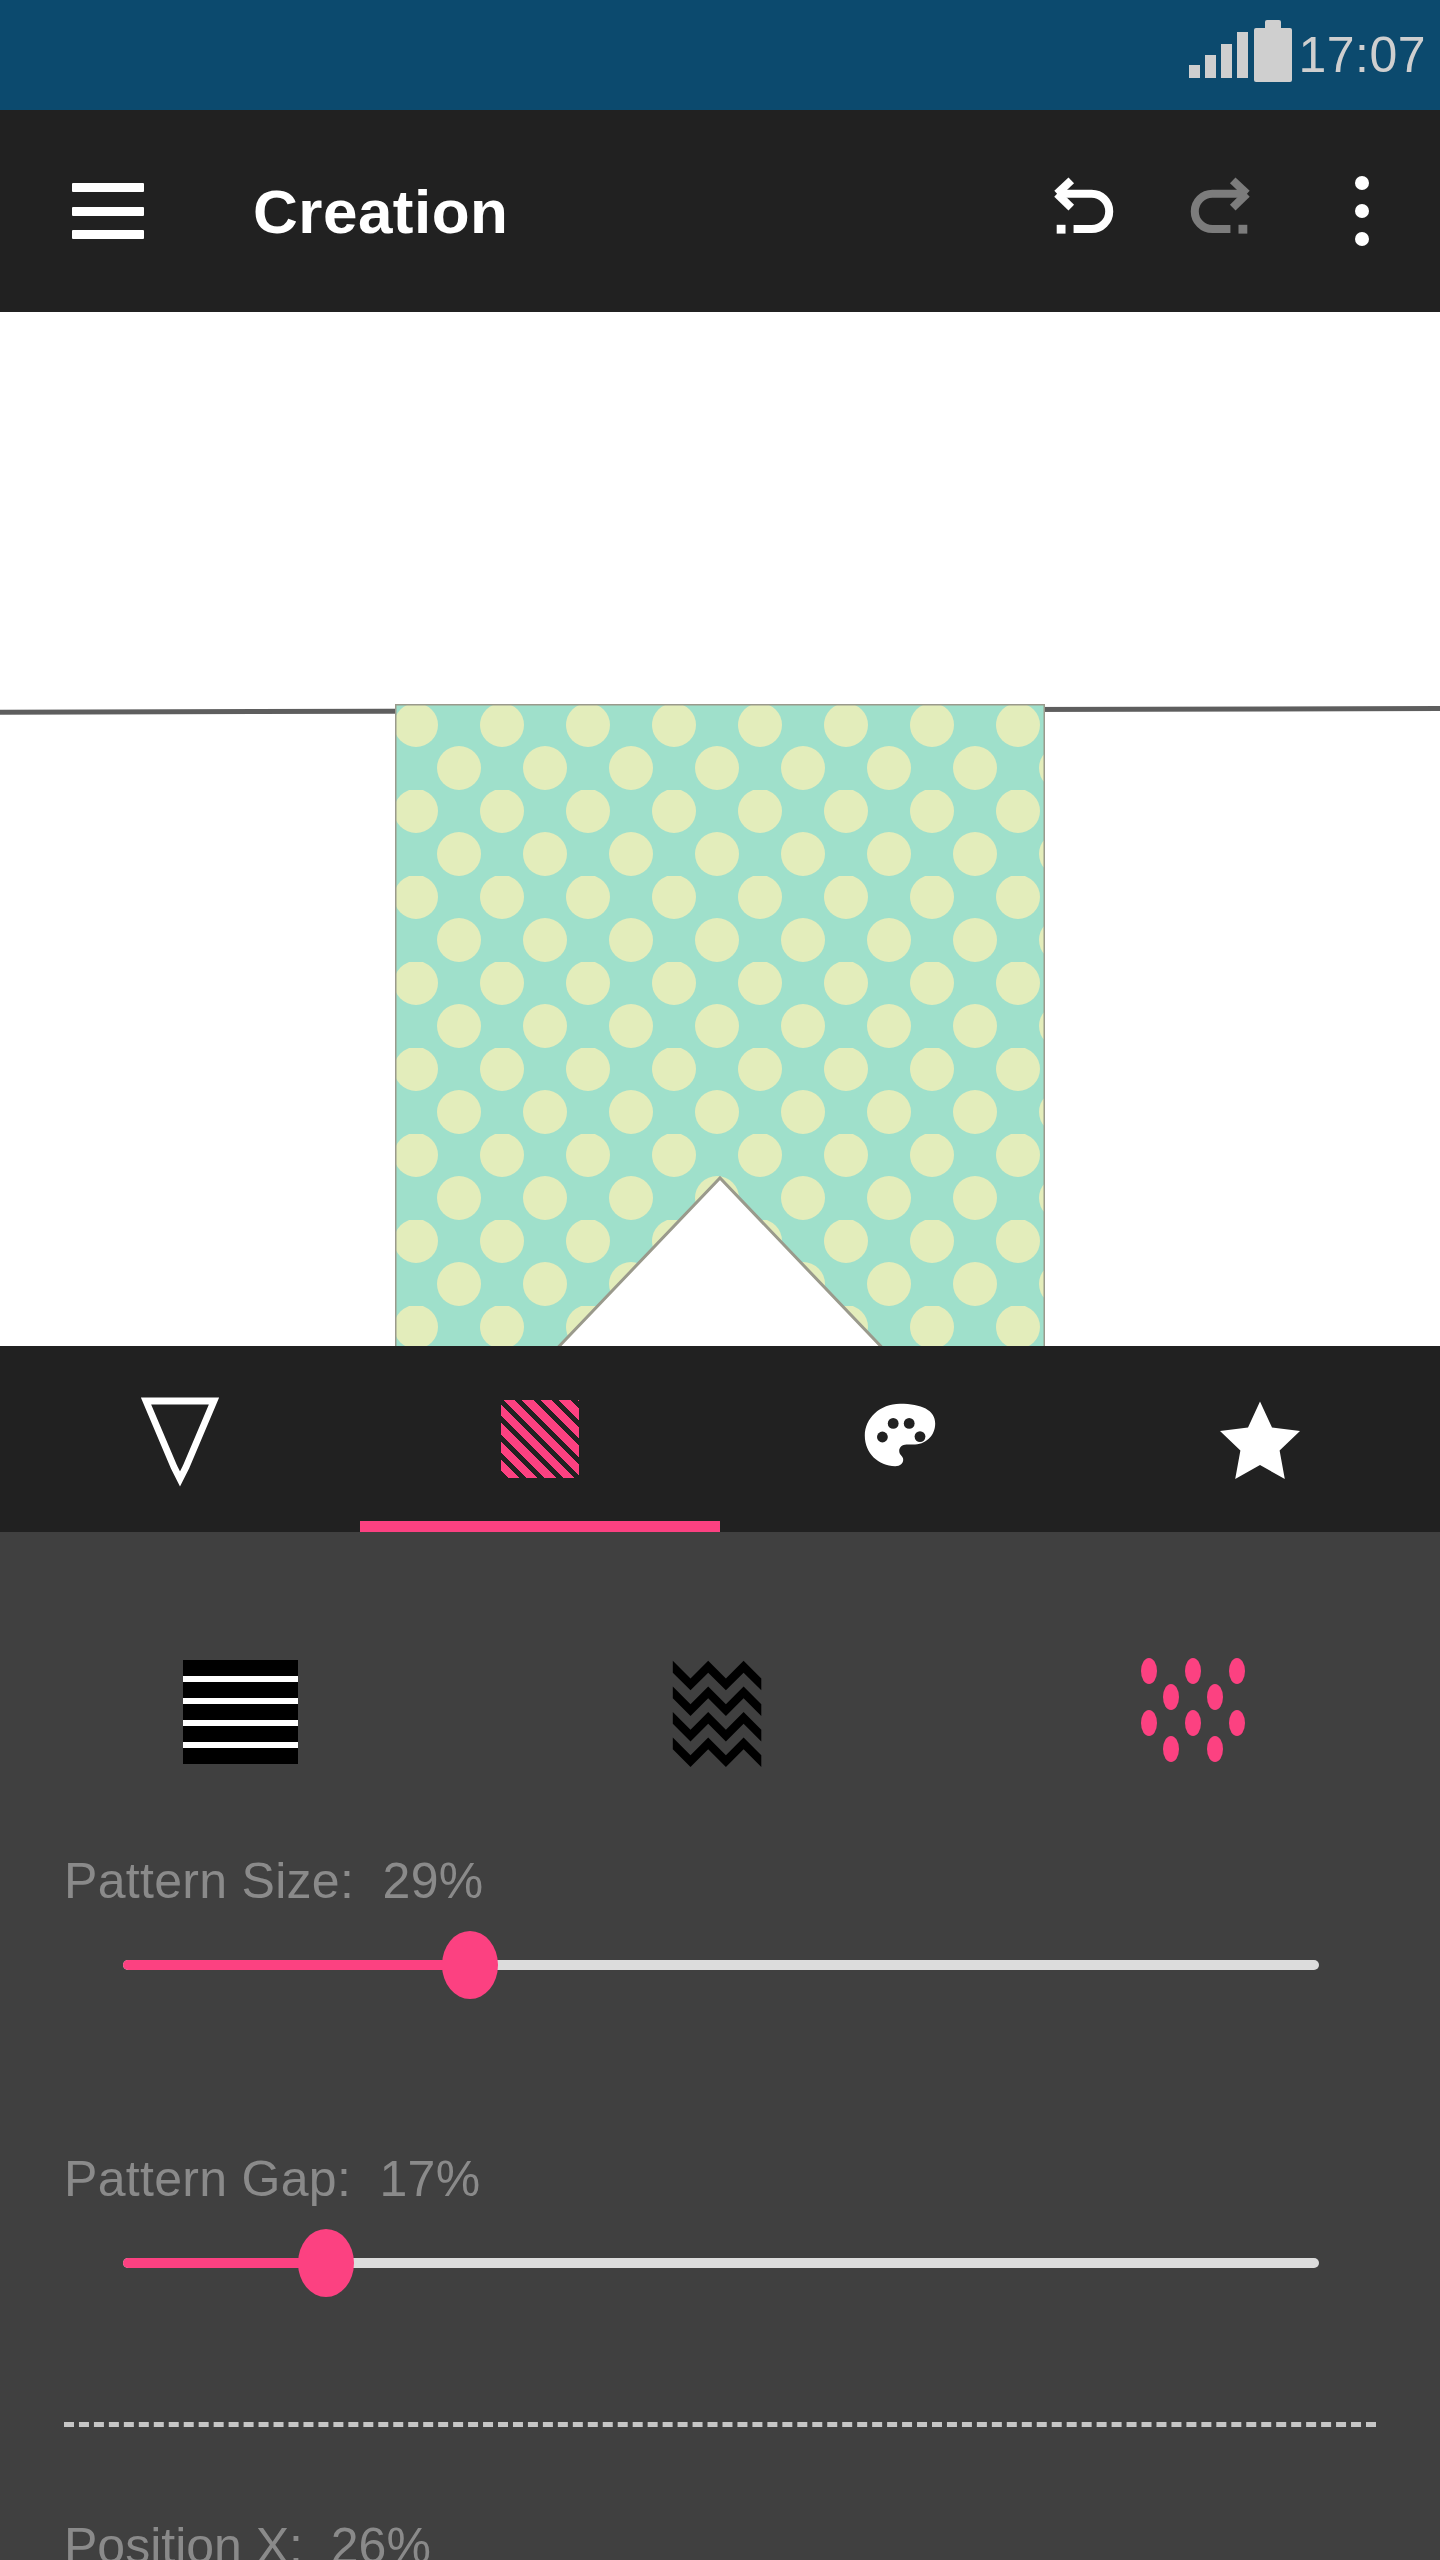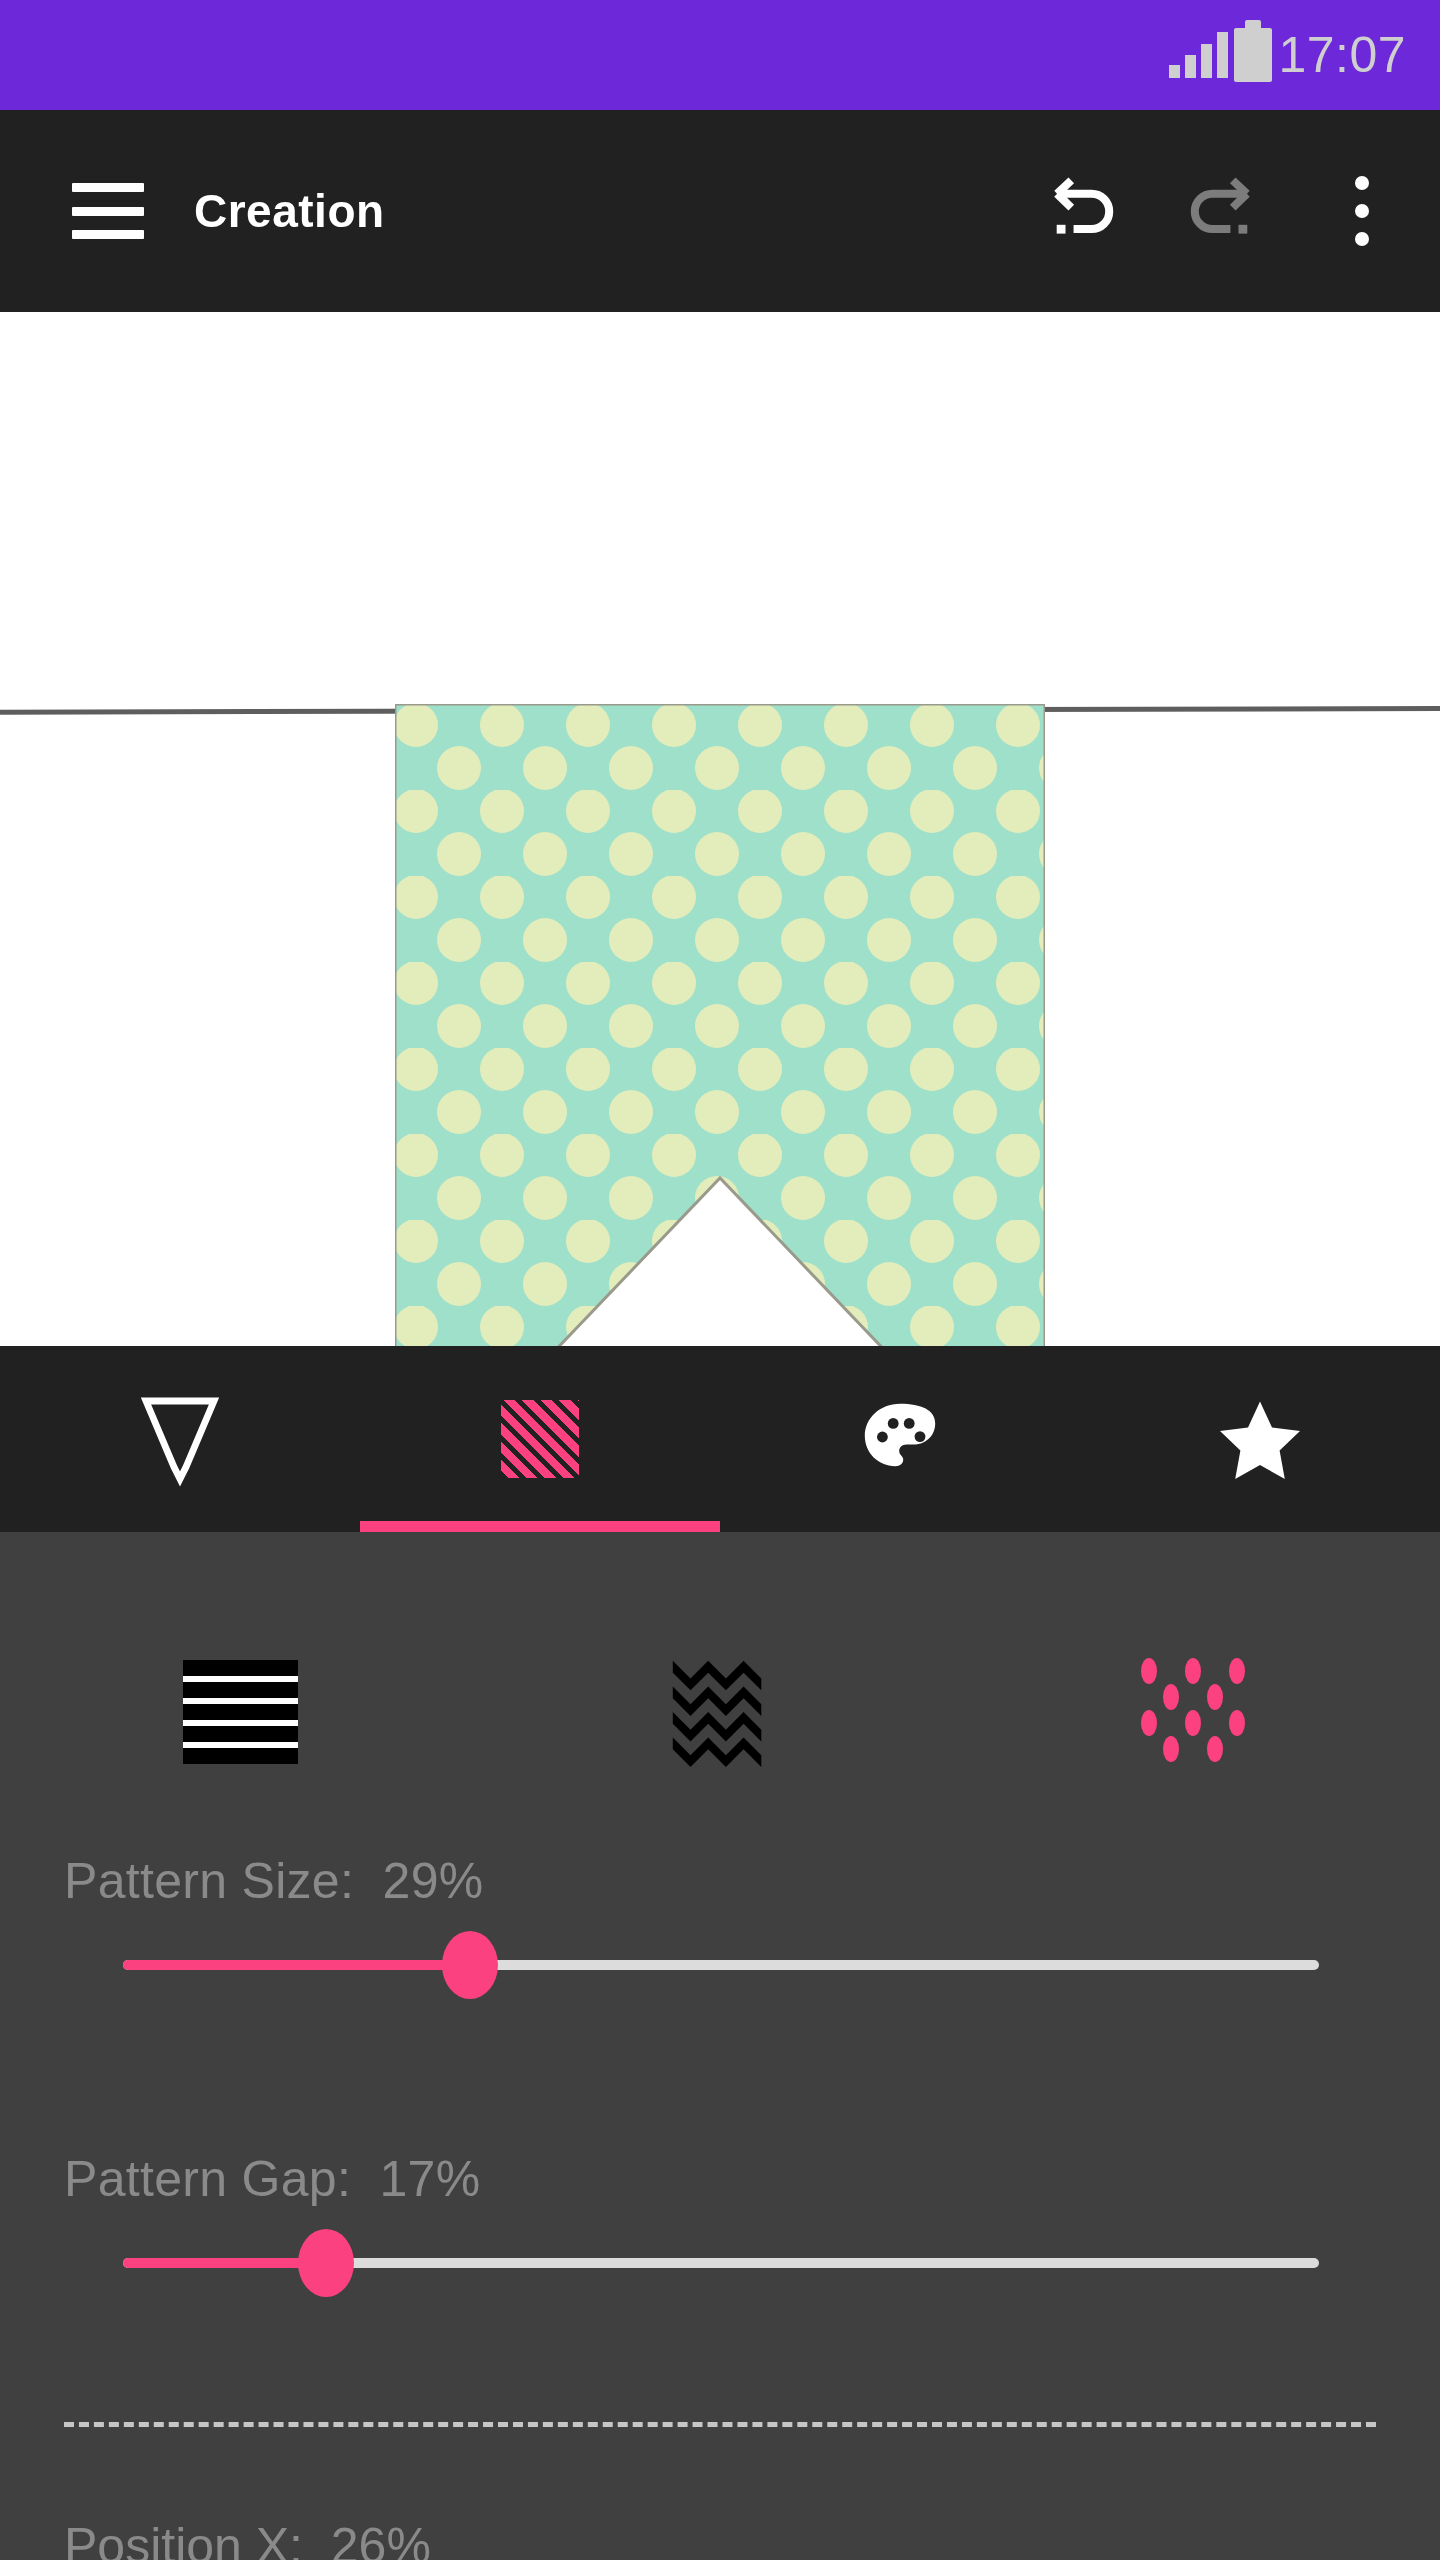--- a/index.html
+++ b/index.html
@@ -7,41 +7,41 @@
     width:1440px; height:2560px;
     background:#ffffff;
     font-family:"Liberation Sans", sans-serif;
     overflow:hidden;
   }
   #screen { position:relative; width:1440px; height:2560px; background:#fff; }
 
   
   .statusbar {
     position:absolute; left:0; top:0; width:1440px; height:110px;
-    background:#6d28d9; display:flex; align-items:center;
-    justify-content:flex-end; padding-right:34px; gap:6px;
+    background:#0c4a6e; display:flex; align-items:center;
+    justify-content:flex-end; padding-right:14px; gap:6px;
   }
   .sig { display:flex; align-items:flex-end; gap:5px; height:46px; }
   .sig i { display:block; width:11px; background:#cfcfcf; }
   .sig i:nth-child(1){ height:13px; }
   .sig i:nth-child(2){ height:23px; }
   .sig i:nth-child(3){ height:34px; }
   .sig i:nth-child(4){ height:46px; }
   .batt { position:relative; width:38px; height:54px; background:#cfcfcf; border-radius:2px; }
   .batt:before { content:""; position:absolute; left:11px; top:-8px; width:16px; height:9px; background:#cfcfcf; border-radius:2px 2px 0 0; }
   .clock { color:#cfcfcf; font-size:50px; letter-spacing:0.5px; line-height:1; }
 
   
   .appbar {
     position:absolute; left:0; top:110px; width:1440px; height:202px;
     background:#212121; display:flex; align-items:center;
   }
   .hamburger { width:72px; height:56px; margin-left:72px; display:flex; flex-direction:column; justify-content:space-between; cursor:pointer; }
   .hamburger span { display:block; height:9px; background:#fff; border-radius:1px; }
-  .apptitle { color:#fff; font-size:46px; font-weight:bold; margin-left:50px; letter-spacing:0.5px; }
+  .apptitle { color:#fff; font-size:62px; font-weight:bold; margin-left:109px; letter-spacing:0.5px; }
   .barright { margin-left:auto; display:flex; align-items:center; gap:0; padding-right:8px; }
   .iconbtn { width:140px; height:140px; display:flex; align-items:center; justify-content:center; cursor:pointer; }
   .kebab { display:flex; flex-direction:column; gap:14px; align-items:center; }
   .kebab i { width:14px; height:14px; border-radius:50%; background:#fff; display:block; }
 
   
   .canvas { position:absolute; left:0; top:312px; width:1440px; height:1034px; background:#fff; overflow:hidden; }
   .string { position:absolute; left:0; top:394px; width:1440px; height:10px; }
 
   .banner {

